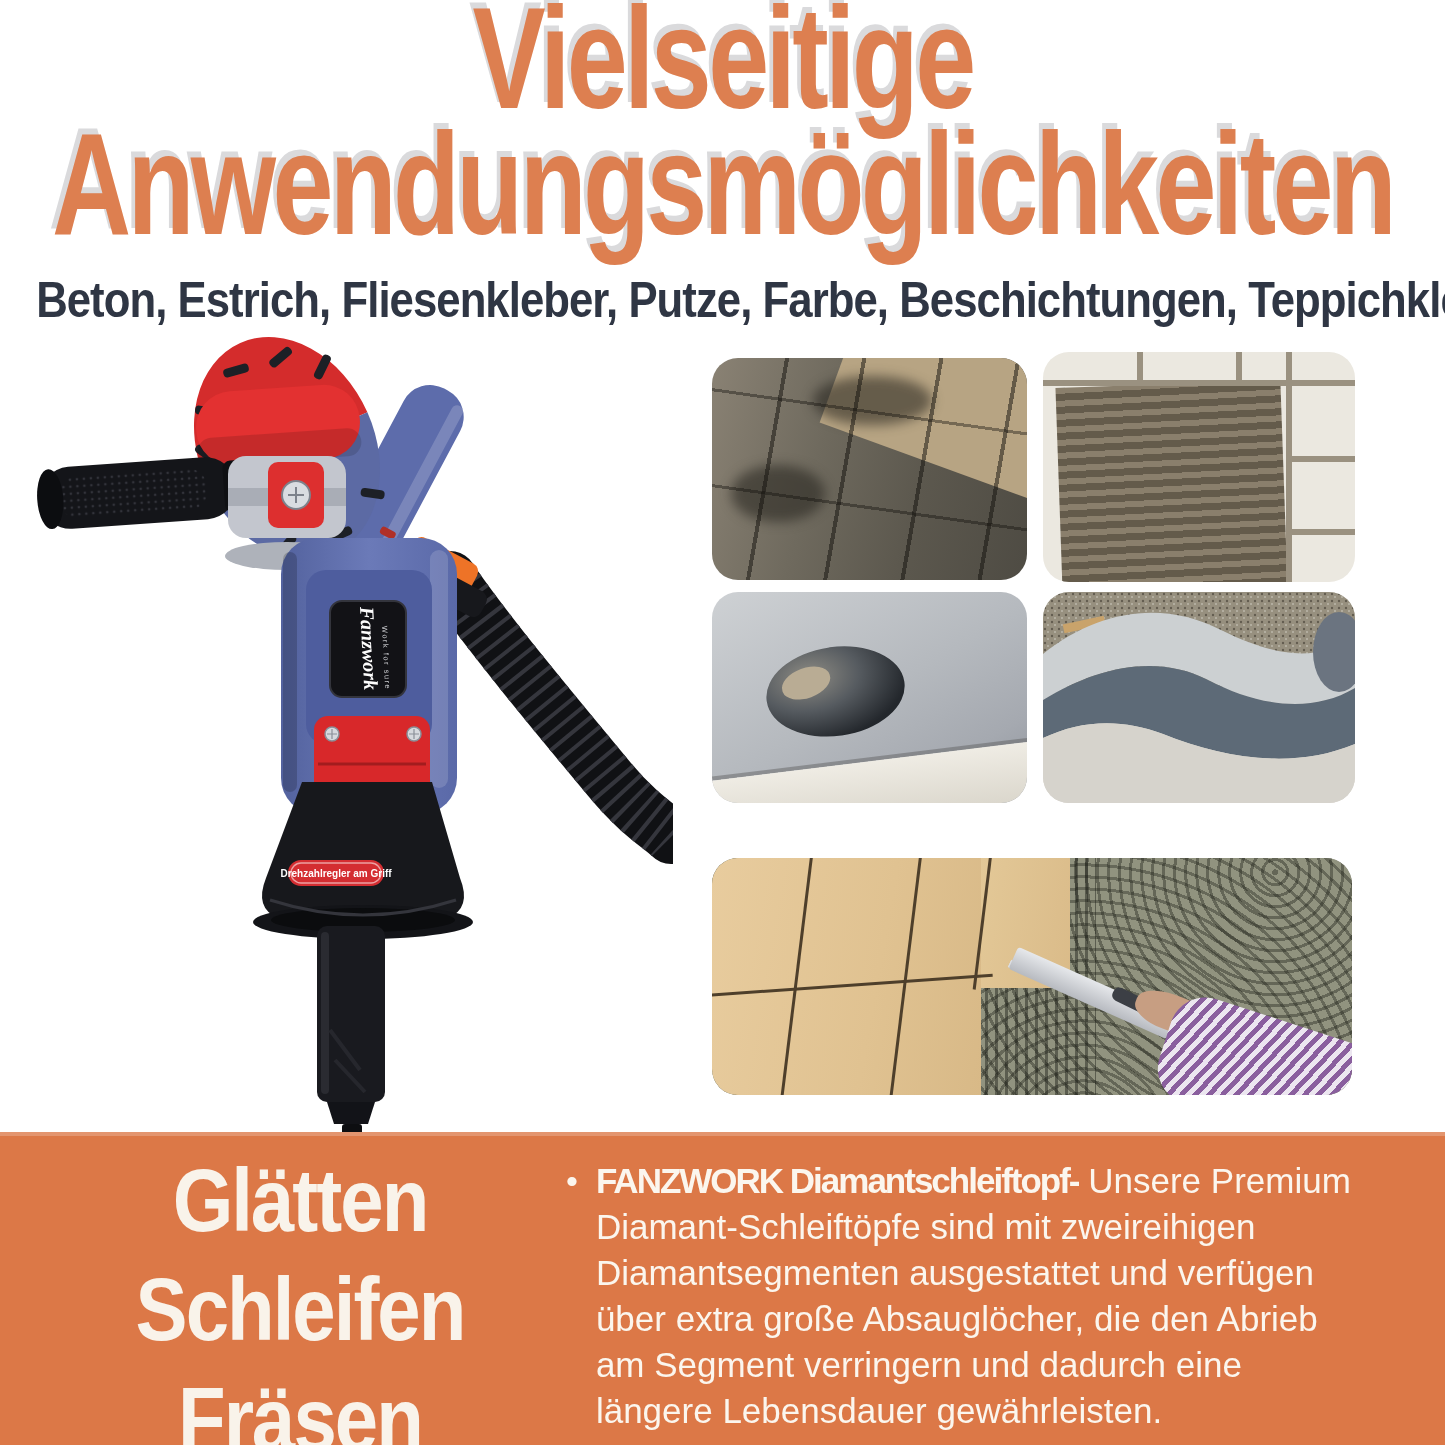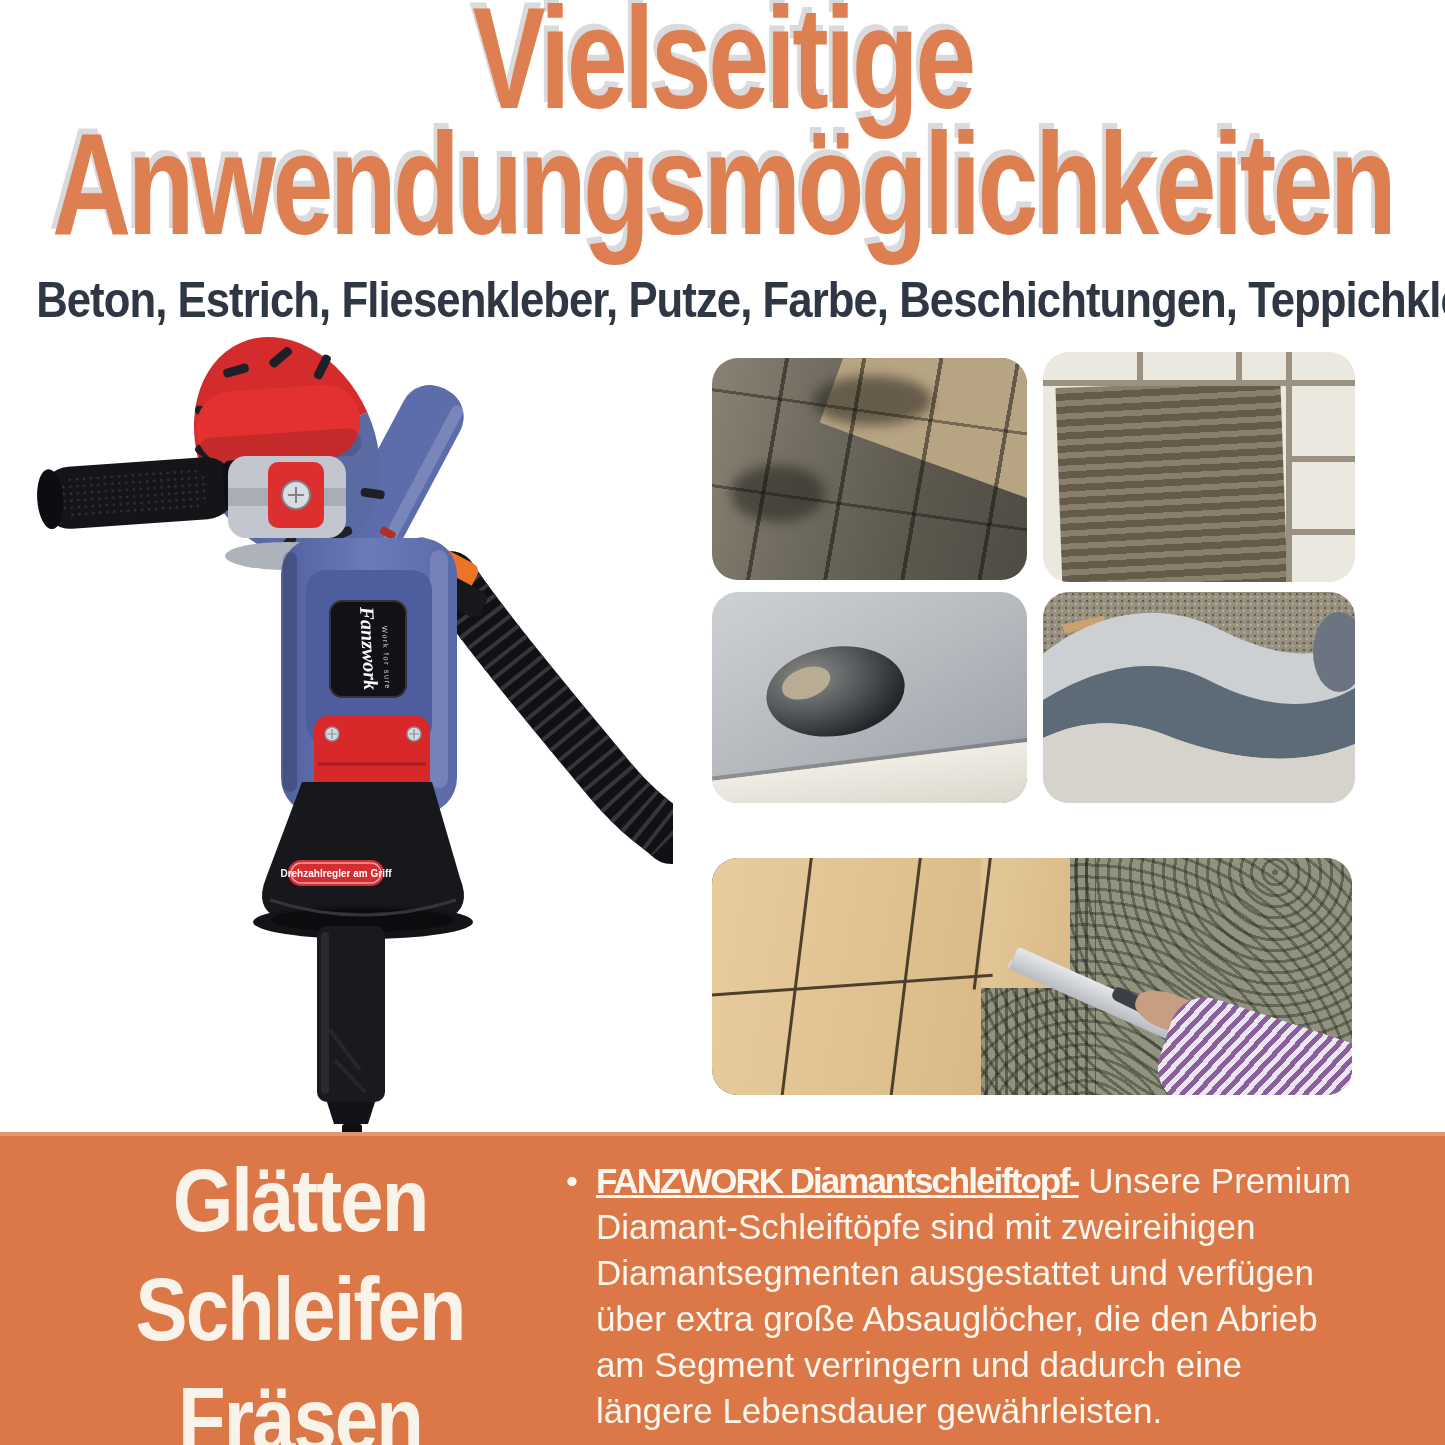--- a/index.html
+++ b/index.html
@@ -70,21 +70,21 @@
      transform:rotate(18deg);}
   
   .band{position:absolute;left:0;top:1132px;width:1445px;height:313px;background:#dc7847;
         box-shadow:inset 0 4px 0 rgba(255,255,255,.22);}
   .kw{position:absolute;left:40px;top:1146px;width:520px;text-align:center;color:#f9f3ea;
       font-weight:700;font-size:78px;letter-spacing:-2px;line-height:95px;
       transform:scaleY(1.15);transform-origin:50% 0;}
   .para{position:absolute;left:566px;top:1158px;width:800px;display:flex;color:#fbf6ee;}
   .bullet{font-size:34px;line-height:46px;margin-right:18px;}
   .ptext{font-size:35px;line-height:46px;}
-  .lead{font-weight:700;letter-spacing:-2px;text-decoration:underline;}
+  .lead{font-weight:700;letter-spacing:-2px;}
   
   .grinder{position:absolute;left:30px;top:330px;width:660px;height:805px;}
 </style>
 </head>
 <body>
 
 <div class="canvas">
 
   <div class="tline tline1">Vielseitige</div>
   <div class="tline tline2">Anwendungsmöglichkeiten</div>

